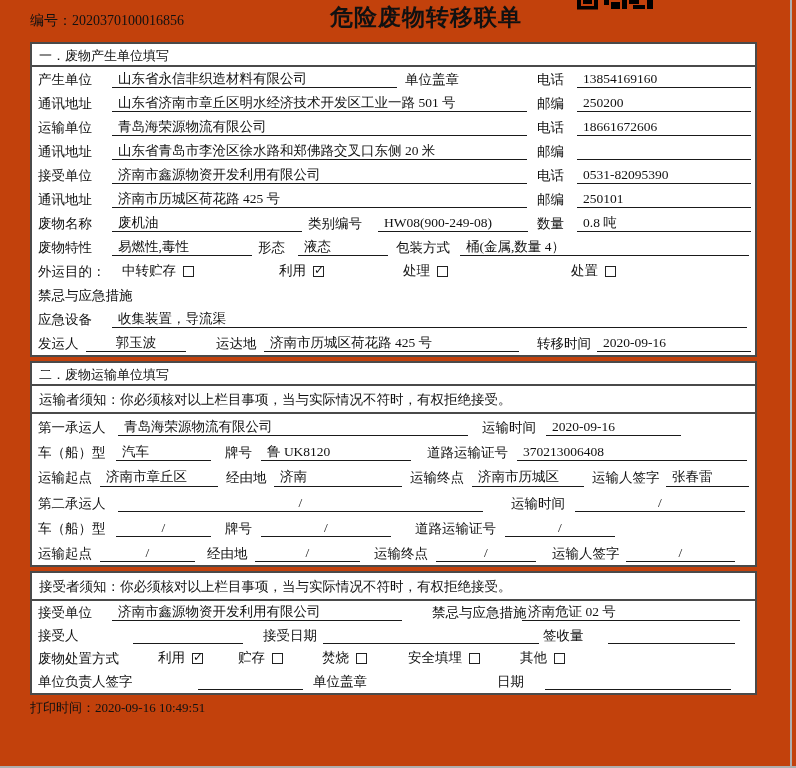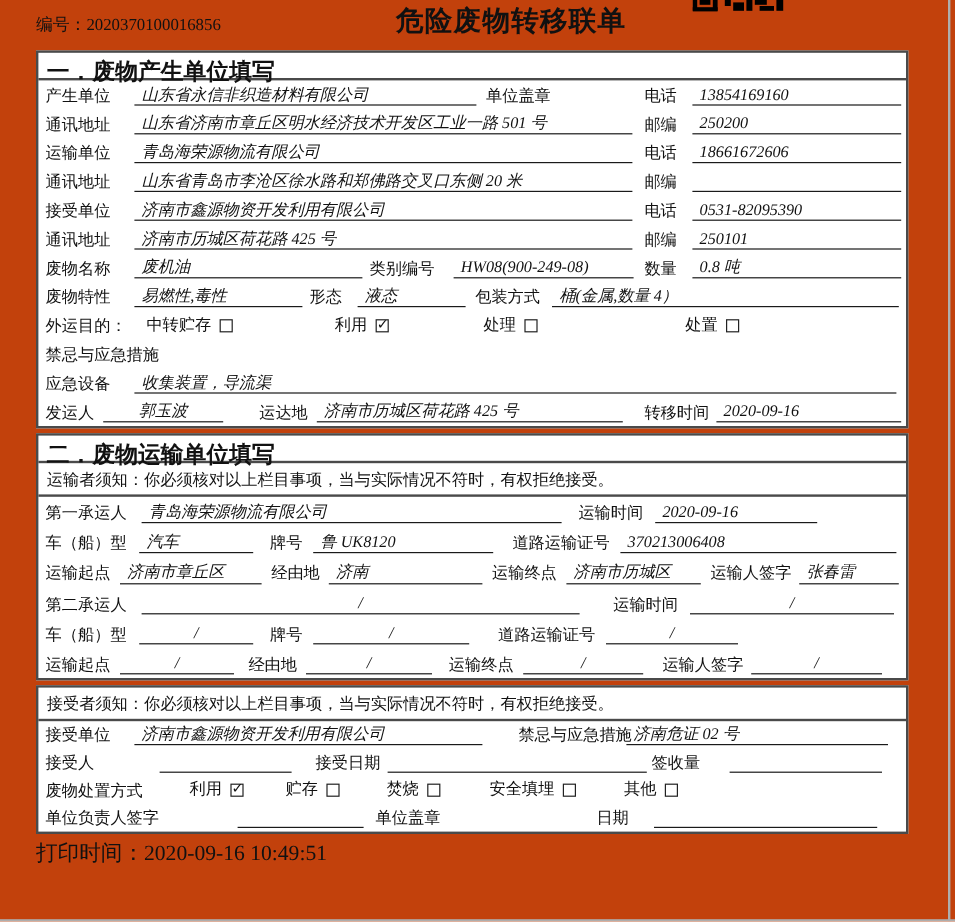--- a/index.html
+++ b/index.html
@@ -10,36 +10,36 @@
     font-size:13.5px; overflow:hidden;
   }
   .page-edge-right { position:absolute; top:0; right:4px; width:2px; height:100%; background:#aeaeae; }
   .page-edge-bottom { position:absolute; left:0; bottom:0; width:100%; height:2px; background:#aeaeae; }
   .content { position:relative; width:727px; margin-left:30px; padding-top:0; }
   .topbar { position:relative; height:42px; }
   .serial { position:absolute; left:0; top:12px; font-size:14px; white-space:nowrap; }
   .form-title { position:absolute; left:300px; top:2px; font-size:23px; font-weight:bold; letter-spacing:1px; white-space:nowrap; }
   .qr { position:absolute; left:547px; top:0; width:76px; height:12px; overflow:hidden; }
   .box { border:2px solid #4a4a4a; margin-bottom:4px; background:#fff; }
-  .sec-title { font-weight:bold; font-size:19px; height:23px; padding:3px 7px 6px; border-bottom:2px solid #4a4a4a; white-space:nowrap; }
+  .sec-title { font-weight:normal; font-size:13px; height:23px; padding:3px 7px 6px; border-bottom:2px solid #4a4a4a; white-space:nowrap; }
   .notice { height:28px; padding:5px 7px; border-bottom:2px solid #4a4a4a; white-space:nowrap; }
   .frow { display:flex; align-items:flex-end; padding:0 4px 3px 6px; }
   .b1 .frow { height:24px; }
   .b2 .frow { height:25.2px; }
   .b3 .frow { height:23px; }
   .lbl { flex:none; white-space:nowrap; line-height:1.2; }
-  .val { border-bottom:1px solid #1a1a1a; min-height:17px; padding:0 6px; white-space:nowrap; line-height:1.2; flex:none; overflow:hidden;font-style:italic; }
+  .val { border-bottom:1px solid #1a1a1a; min-height:17px; padding:0 6px; white-space:nowrap; line-height:1.2; flex:none; overflow:hidden; }
   .val.grow { flex:1 1 auto; }
   .val.c { text-align:center; }
   .rcol { margin-left:auto; width:214px; display:flex; align-items:flex-end; flex:none;justify-content:flex-end; }
   .cbitem { flex:none; display:flex; align-items:center; white-space:nowrap; }
   .cb { display:inline-block; width:11px; height:11px; border:1.5px solid #222; margin-left:7px; position:relative; background:#fff; }
   .cb .ck { display:none; }
   .cb.checked .ck { display:block; position:absolute; left:0px; top:-4px; font-size:12px; font-weight:bold; font-family:"DejaVu Sans",sans-serif; color:#111; }
-  .footer { margin-top:4px; font-size:18px; white-space:nowrap; }
+  .footer { margin-top:4px; font-size:13px; white-space:nowrap; }
 </style>
 </head>
 <body>
 
 <div class="page">
   <div class="page-edge-right"></div>
   <div class="page-edge-bottom"></div>
 
   <div class="content">
 

